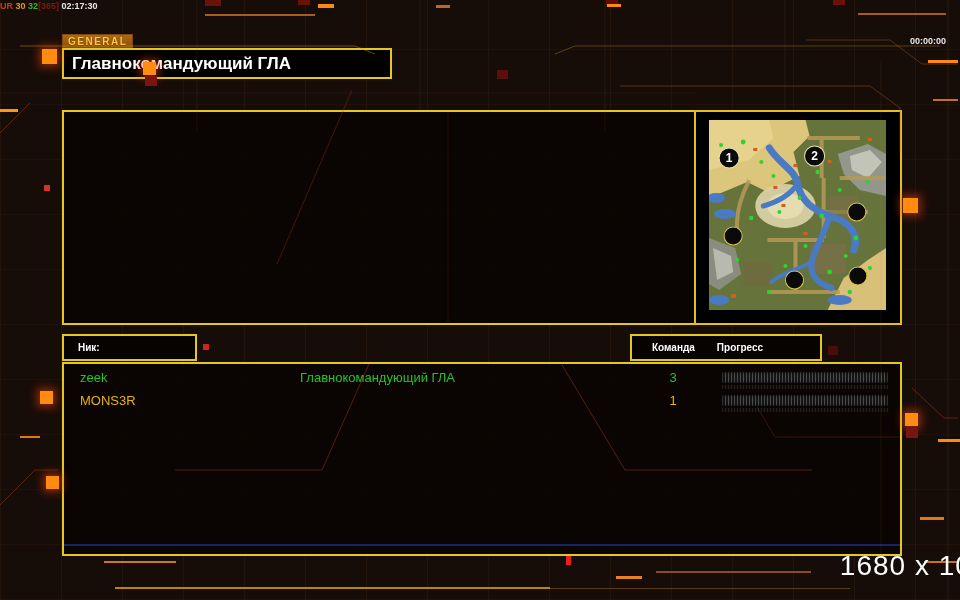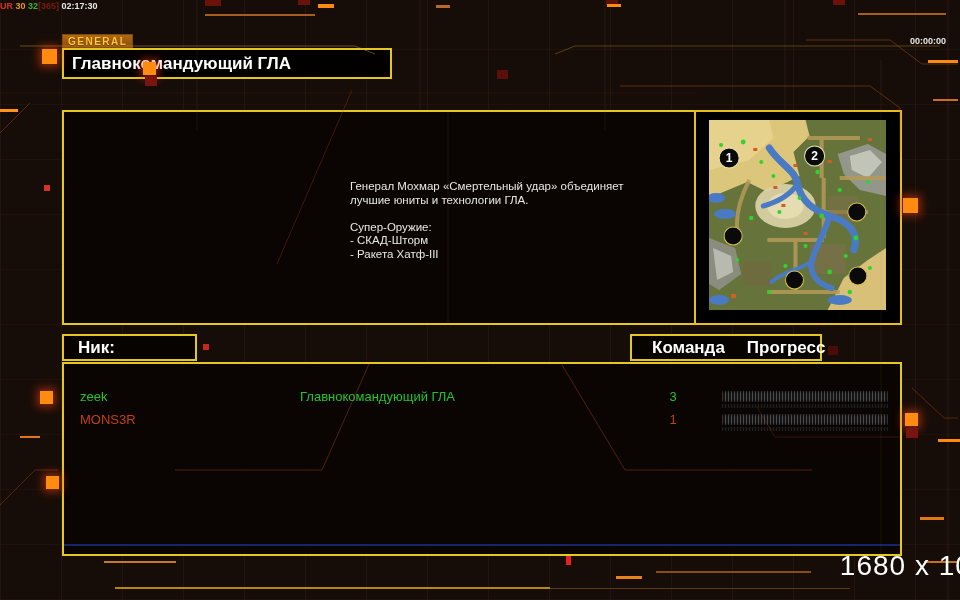--- a/index.html
+++ b/index.html
@@ -48,42 +48,42 @@
   
   .map-frame{
     left:694px;top:110px;width:208px;height:215px;z-index:4;
     background:#000;border:2px solid #e8be1c;box-sizing:border-box;
   }
   .map-terrain{position:absolute;left:13px;top:8px;width:177px;height:190px;}
   
   .hdr-box{
     height:27px;z-index:4;background:rgba(6,3,1,0.96);
     border:2px solid #e4c71f;box-sizing:border-box;
-    color:#ffffff;font-size:17px;font-weight:bold;line-height:23px;padding-left:14px;
+    color:#ffffff;font-size:10px;font-weight:bold;line-height:23px;padding-left:14px;
   }
   .hdr-nick{left:62px;top:334px;width:135px;}
   .hdr-general{left:285px;top:334px;width:191px;}
   .hdr-team{left:630px;top:334px;width:192px;display:flex;gap:22px;padding-left:20px;}
   
   .lobby-panel{left:62px;top:362px;width:840px;height:194px;}
-  .prow{position:absolute;left:0;width:836px;height:22px;font-size:13px;margin-top:19px;}
+  .prow{position:absolute;left:0;width:836px;height:22px;font-size:13px;}
   .prow .nick{position:absolute;left:16px;top:3px;}
   .prow .gen{position:absolute;left:236px;top:3px;}
   .prow .team{position:absolute;left:594px;top:3px;width:30px;text-align:center;}
   .prow .pbar{
     position:absolute;left:658px;top:5px;width:166px;height:11px;
     background:repeating-linear-gradient(90deg,#4c4c4a 0 1px,#141416 1px 3px);
     box-shadow:inset 0 0 3px #000;
   }
   .prow .pbar::after{
     content:"";position:absolute;left:0;top:13px;width:100%;height:4px;
     background:repeating-linear-gradient(90deg,#3a3a38 0 1px,#101012 1px 3px);
     opacity:.5;
   }
-  .c-green{color:#22c428;} .c-blue{color:#c2410c;padding-left:38px;}
+  .c-green{color:#22c428;} .c-blue{color:#eab308;padding-left:38px;}
   .lobby-blueline{left:64px;top:544px;width:836px;height:2px;background:#16246a;z-index:5;}
   
   .resolution{
     left:0;top:550px;width:960px;text-align:right;z-index:9;
     color:#ffffff;font-size:28px;letter-spacing:1px;padding-left:45px;
   }
   
   .dash{position:absolute;z-index:8;}
   .glow-sq{
     position:absolute;z-index:8;background:#ff8c10;
@@ -125,26 +125,20 @@
   </div>
 
   <div class="abs hud-right" style="right:14px;top:1px;">00:00:00</div>
   <div class="dash" style="left:858px;top:13px;width:88px;height:2px;background:#a85c20;"></div>
 
   <div class="abs general-tab">GENERAL</div>
 
   <div class="abs title-box">Главнокомандующий ГЛА</div>
 
   <div class="abs panel main-panel"></div>
-  <div class="abs briefing">Генерал Мохмар «Смертельный удар» объединяет
- лучшие юниты и технологии ГЛА.
-
-Супер-Оружие:
-- СКАД-Шторм
-- Ракета Хатф-III</div>
 
   <div class="abs map-frame">
     <svg class="map-terrain" viewBox="0 0 176 190" preserveAspectRatio="none">
       <rect x="0" y="0" width="176" height="190" fill="#66743c"></rect>
 
       <path d="M0,0 L96,0 L100,16 L84,32 L90,56 L58,72 L38,62 L0,78 Z" fill="#dcc67c"></path>
       <path d="M0,0 L60,0 L64,18 L40,40 L0,50 Z" fill="#e6d28c"></path>
 
       <path d="M176,128 L176,190 L118,190 L134,158 L158,140 Z" fill="#d8c078"></path>
 

